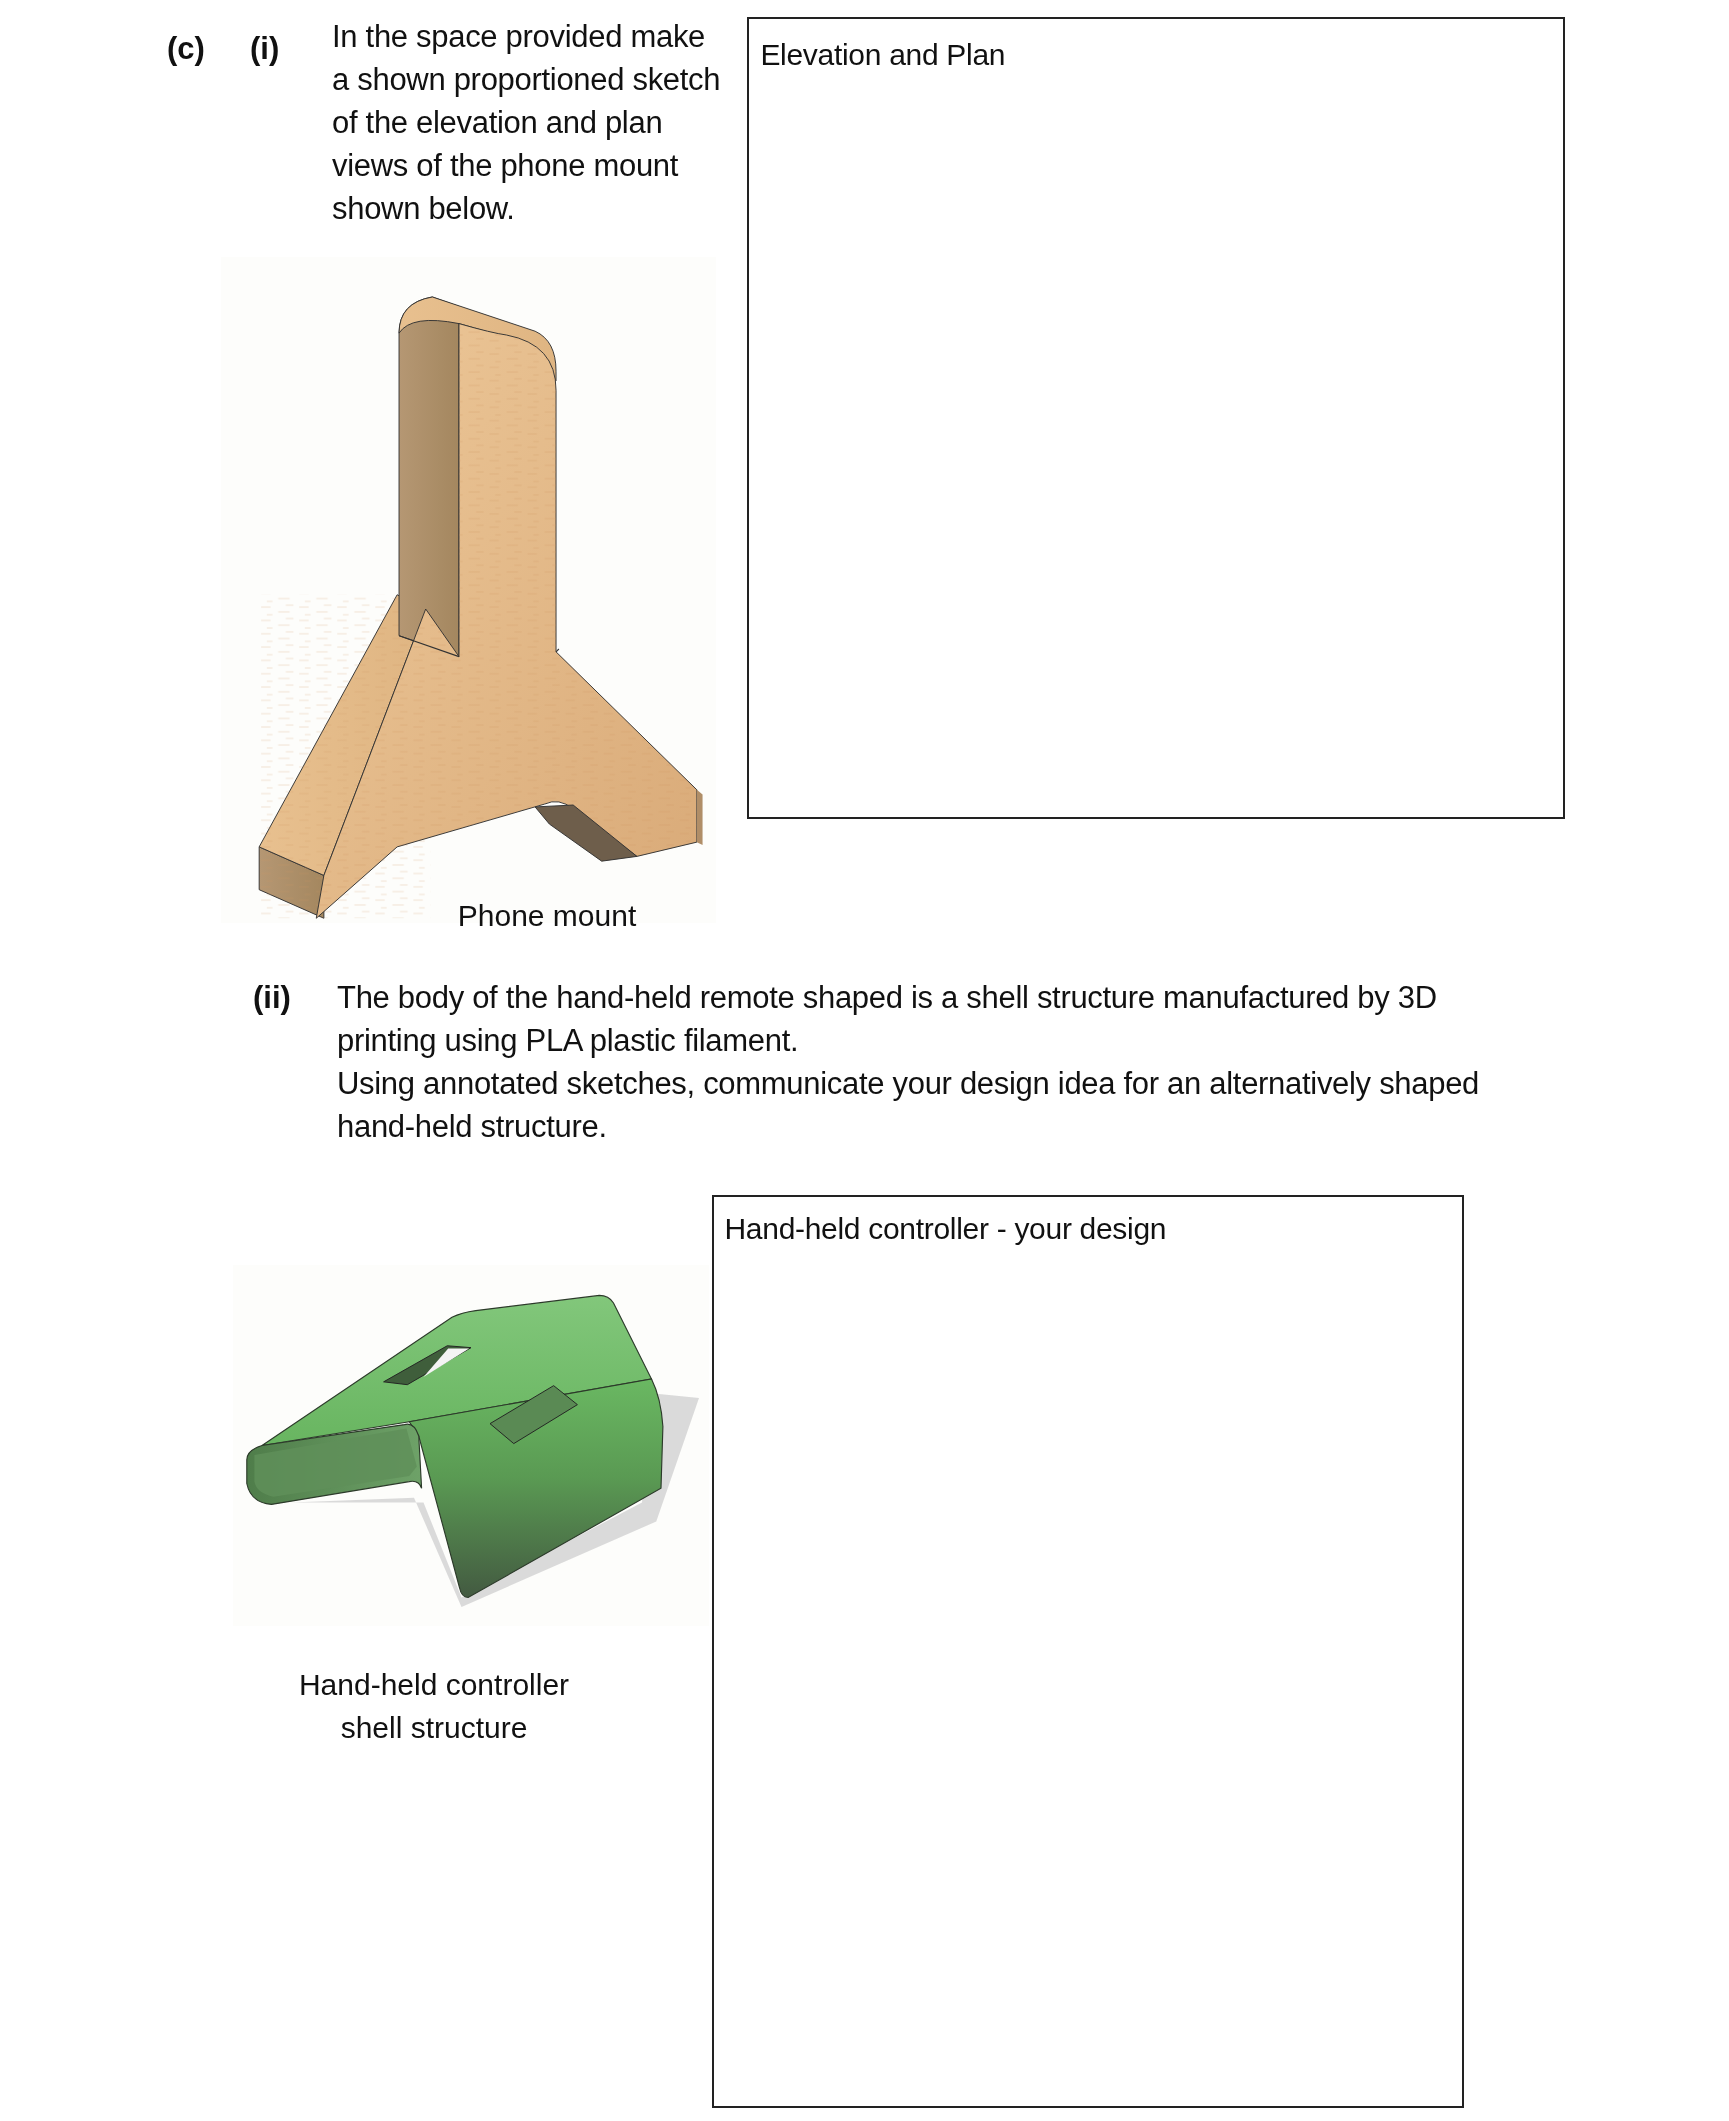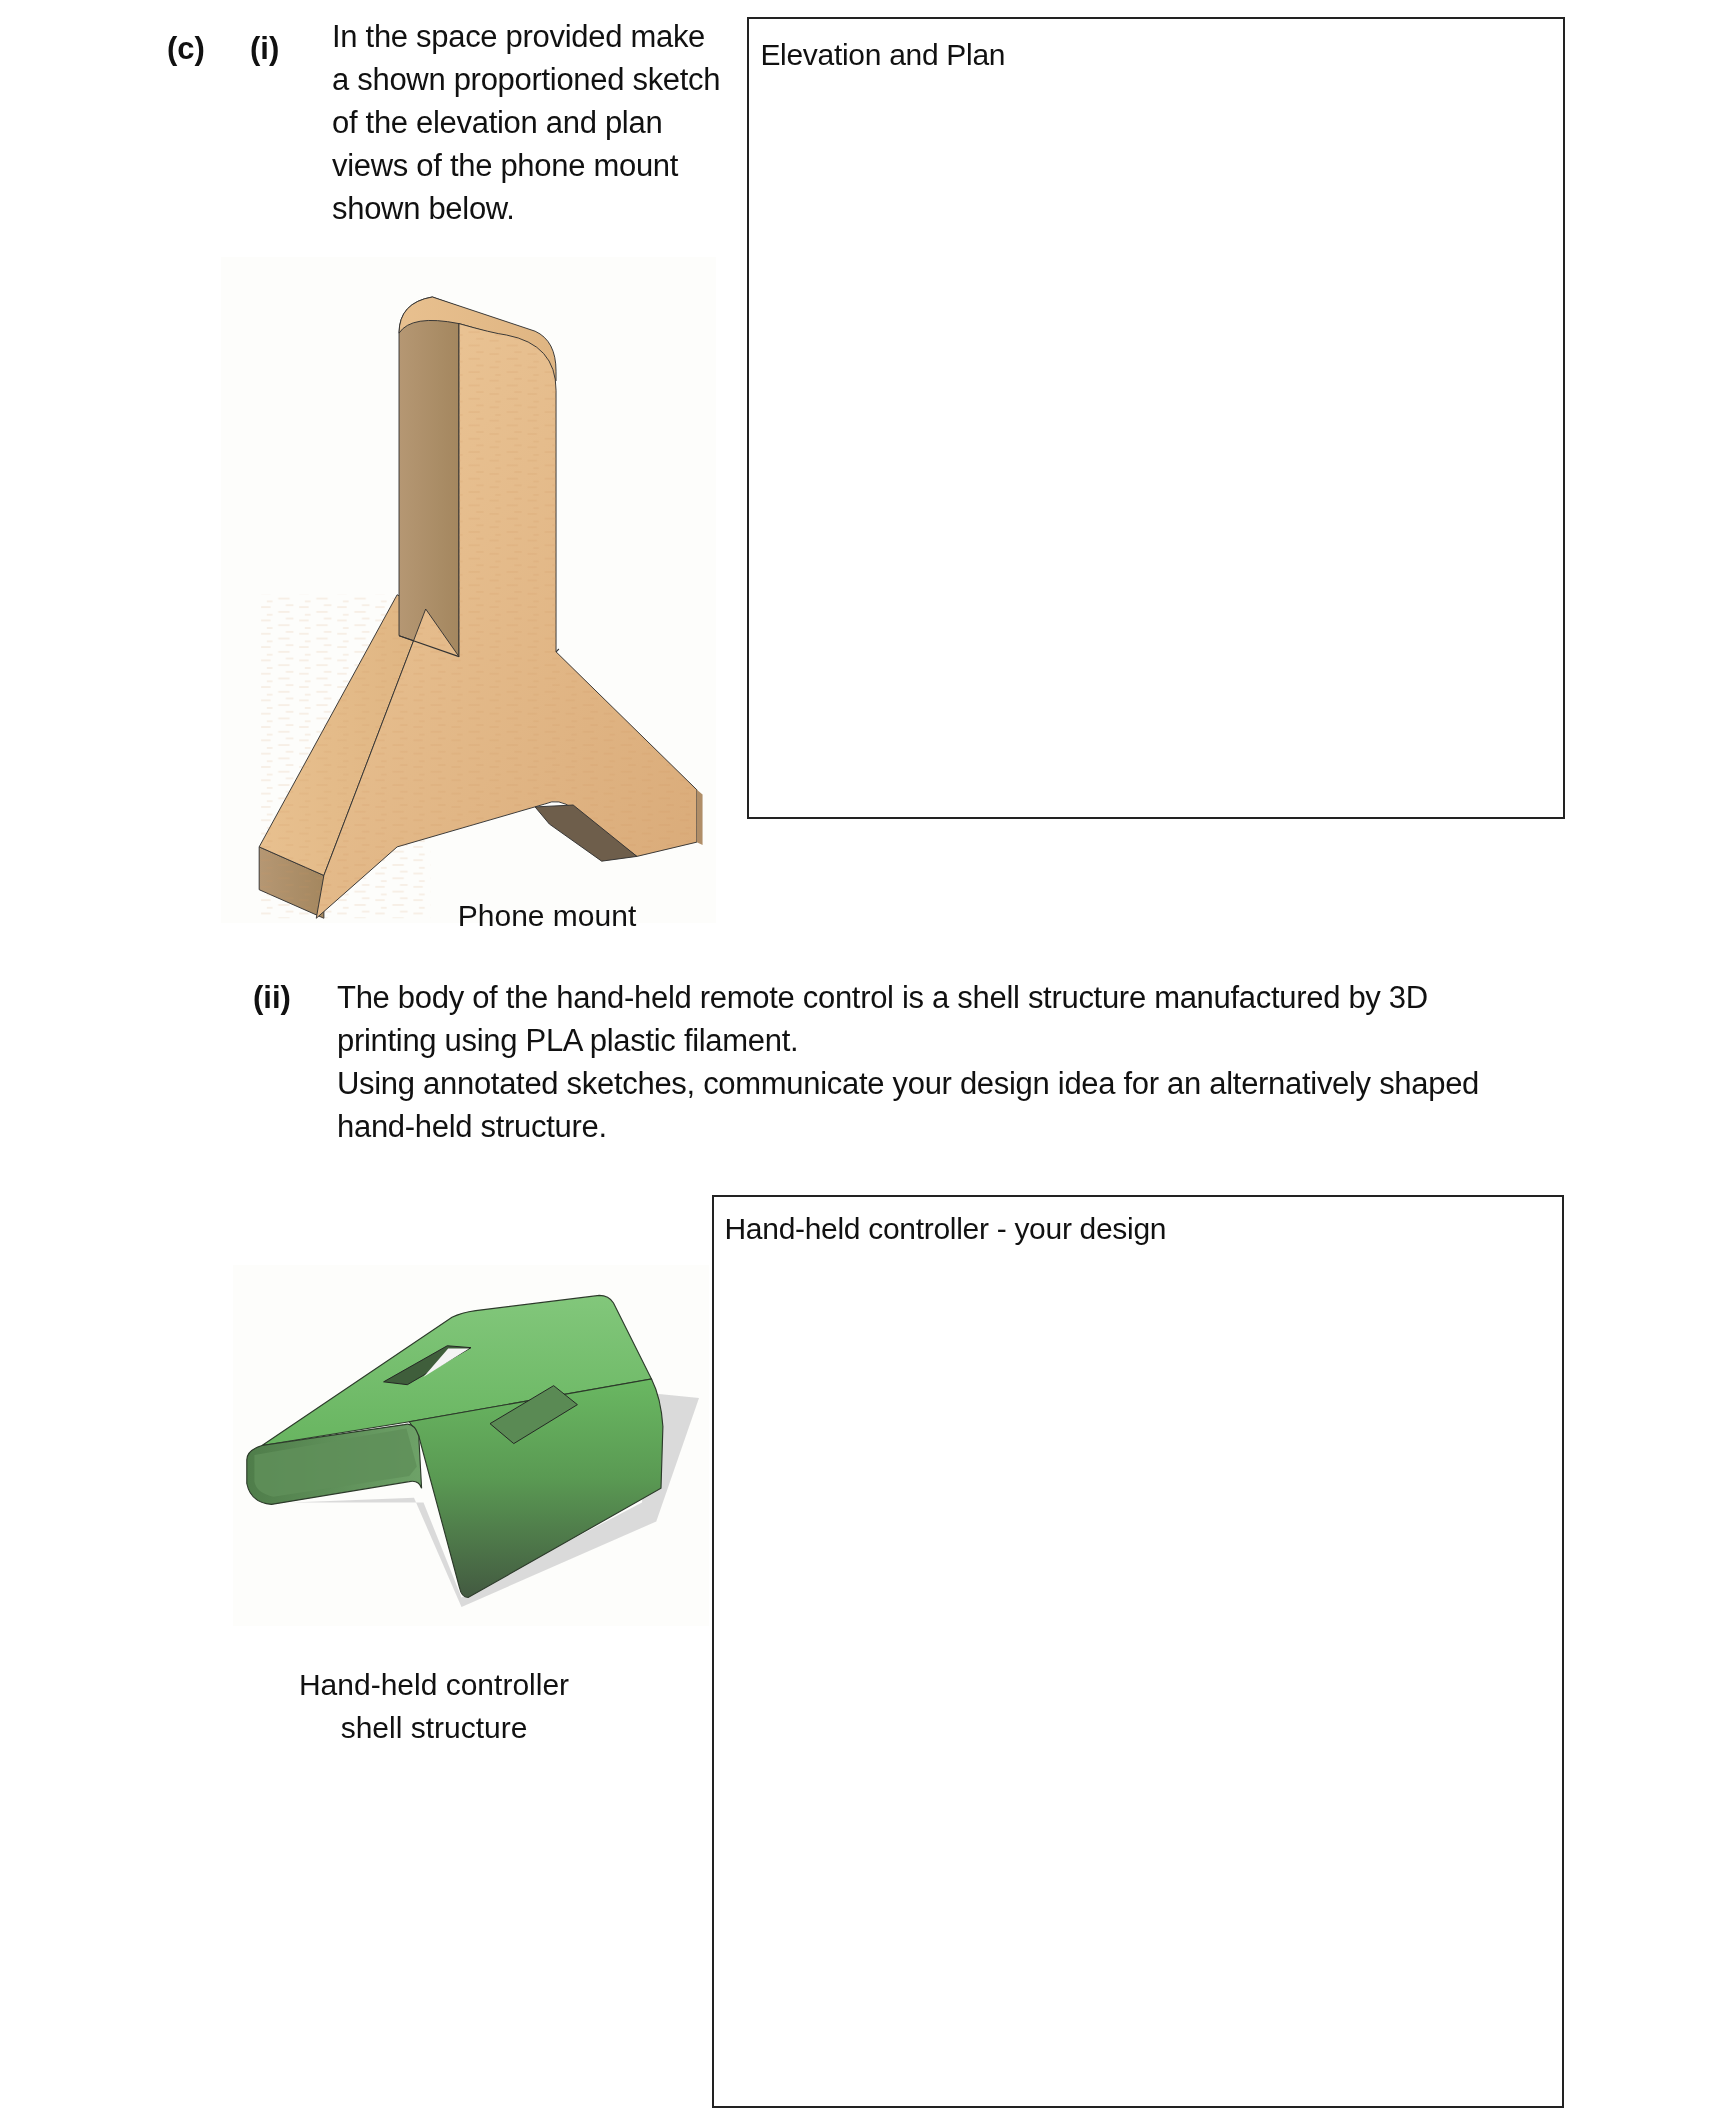--- a/index.html
+++ b/index.html
@@ -69,27 +69,27 @@
     <polygon points="500,560 506,565 506,618 500,615" fill="#b08e68"></polygon>
 
     <line x1="187" y1="398" x2="250" y2="420" stroke="#333" stroke-width="1.2"></line>
     <line x1="352" y1="415" x2="355" y2="412" stroke="#333" stroke-width="1.2"></line>
   </svg>
 </div>
 <div class="abs caption" style="left:447px; top:894px; width:200px;">Phone mount</div>
 
 <div class="abs q-label" style="left:253px; top:976px;">(ii)</div>
 <div class="abs" style="left:337px; top:976px;">
-  <div class="q-text">The body of the hand-held remote control is a shell structure manufactured by 3D</div>
+  <div class="q-text">The body of the hand-held remote shaped is a shell structure manufactured by 3D</div>
   <div class="q-text">printing using PLA plastic filament.</div>
   <div class="q-text">Using annotated sketches, communicate your design idea for an alternatively shaped</div>
   <div class="q-text">hand-held structure.</div>
 </div>
 
-<div class="box" style="left:712px; top:1195px; width:852px; height:913px;">
+<div class="box" style="left:712px; top:1195px; width:752px; height:913px;">
   <div class="box-title" style="left:10.5px; top:13.3px;">Hand-held controller - your design</div>
 </div>
 
 <div class="img-bg" style="left:233px; top:1265px; width:476px; height:361px;">
   <svg width="476" height="361" viewBox="0 0 500 380" xmlns="http://www.w3.org/2000/svg">
     <defs>
       <linearGradient id="gTop" x1="0" y1="0" x2="0" y2="1">
         <stop offset="0" stop-color="#82c77b"></stop>
         <stop offset="1" stop-color="#68b560"></stop>
       </linearGradient>

